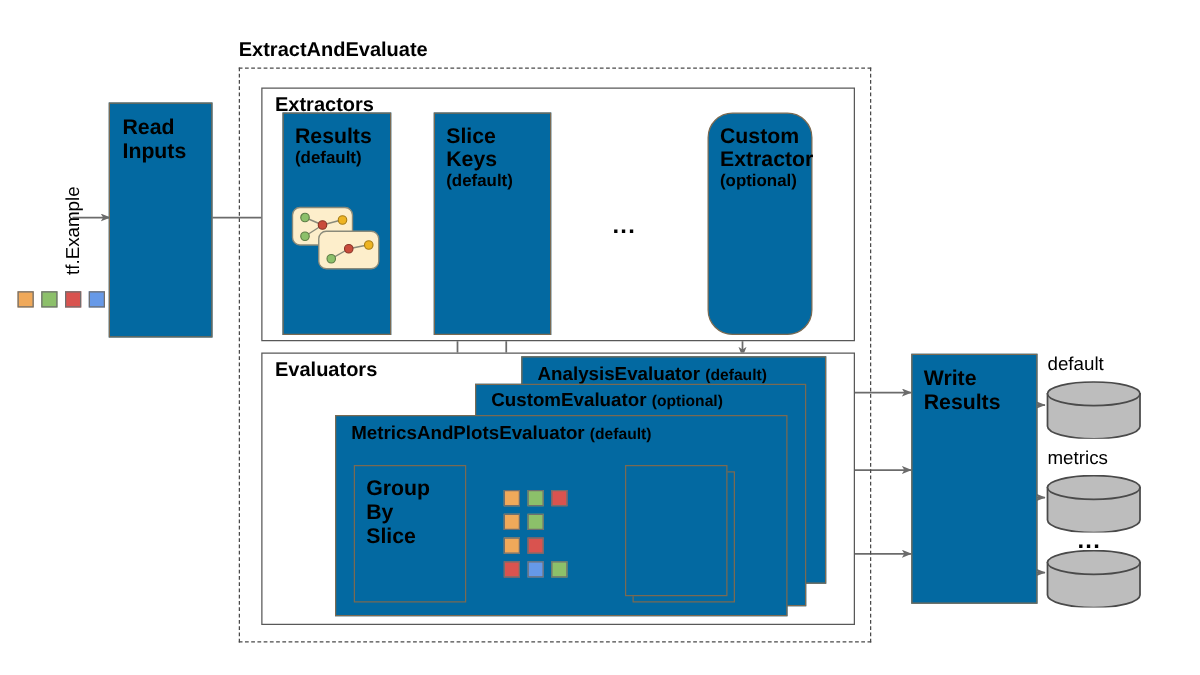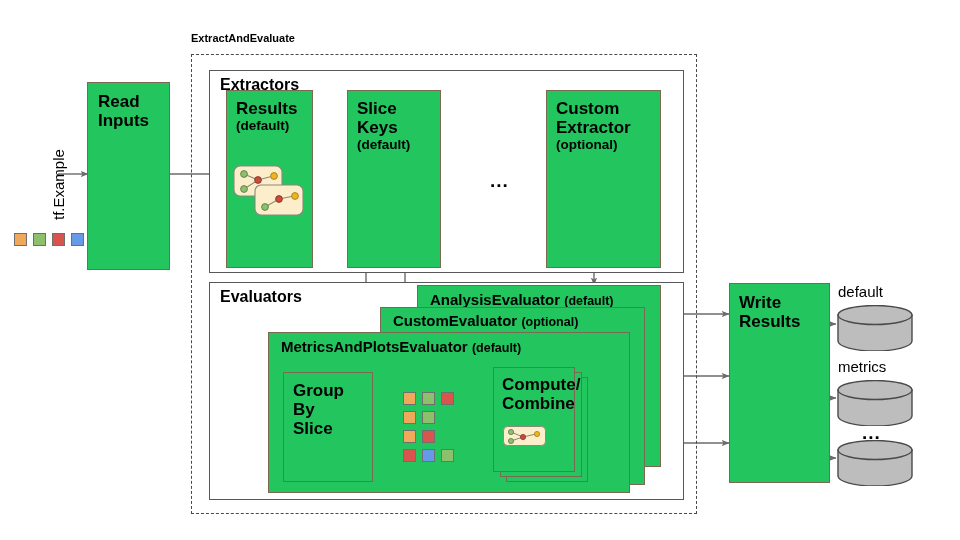--- a/index.html
+++ b/index.html
@@ -3,27 +3,27 @@
 <meta charset="utf-8">
 <style>
   html,body{margin:0;padding:0;background:#ffffff;}
   body{width:960px;height:540px;overflow:hidden;
        font-family:"Liberation Sans","DejaVu Sans",sans-serif;color:#000;}
   #stage{position:relative;width:960px;height:540px;}
 
   .abs{position:absolute;box-sizing:border-box;}
 
   
-  .tanbox{background:#22c55e;border:1.3px solid #7a6a52;}
+  .tanbox{background:#0369a1;border:1.3px solid #7a6a52;}
   .whitebox{background:#ffffff;border:1.3px solid #585858;}
   .dashbox{background:transparent;border:1.6px dashed #4a4a4a;}
 
   .hdr{font-weight:bold;font-size:16px;line-height:17px;}
 
-  .title-out{font-weight:bold;font-size:11px;}
+  .title-out{font-weight:bold;font-size:16px;}
 
   .procname{font-weight:bold;font-size:17px;line-height:19px;}
   .procsub{font-weight:bold;font-size:13.5px;line-height:16px;}
 
   .evname{font-weight:bold;font-size:15px;white-space:nowrap;}
   .evname .tag{font-size:12.5px;font-weight:bold;}
 
   .vtext{
     position:absolute;
     font-size:15px;
@@ -141,21 +141,21 @@
     </svg>
   </div>
 
   <div class="abs tanbox" style="left:347px;top:90px;width:94px;height:178px;">
     <div class="procname" style="padding:8px 0 0 9px;">Slice<br>Keys</div>
     <div class="procsub" style="padding:0 0 0 9px;">(default)</div>
   </div>
 
   <div class="dots" style="left:490px;top:176px;">...</div>
 
-  <div class="abs tanbox" style="left:546px;top:90px;width:115px;height:178px;">
+  <div class="abs tanbox" style="left:566px;top:90px;width:84px;height:178px;border-radius:20px;">
     <div class="procname" style="padding:8px 0 0 9px;">Custom<br>Extractor</div>
     <div class="procsub" style="padding:0 0 0 9px;">(optional)</div>
   </div>
 
   <div class="abs whitebox" style="left:209px;top:282px;width:475px;height:218px;">
     <div class="hdr" style="padding:5px 0 0 10px;">Evaluators</div>
   </div>
 
   <div class="abs tanbox" style="left:417px;top:285px;width:244px;height:182px;">
     <div class="evname" style="padding:5px 0 0 12px;">
@@ -193,35 +193,20 @@
     <span class="sq" style="left:0px;top:38px;background:#f0a95a;"></span>
     <span class="sq" style="left:19px;top:38px;background:#d9534f;"></span>
 
     <span class="sq" style="left:0px;top:57px;background:#d9534f;"></span>
     <span class="sq" style="left:19px;top:57px;background:#6699e8;"></span>
     <span class="sq" style="left:38px;top:57px;background:#8cc06a;"></span>
   </div>
 
   <div class="abs tanbox" style="left:506px;top:377px;width:82px;height:105px;"></div>
   <div class="abs tanbox" style="left:500px;top:372px;width:82px;height:105px;"></div>
-  <div class="abs tanbox" style="left:493px;top:367px;width:82px;height:105px;">
-    <div class="procname" style="padding:7px 0 0 8px;">Compute/<br>Combine</div>
-    <svg style="position:absolute;left:8px;top:57px;" width="46" height="22" viewBox="0 0 46 22">
-      <rect x="1.5" y="1.5" rx="4" ry="4" width="42" height="19" fill="#fdeecb" stroke="#8a8a7a" stroke-width="1"></rect>
-      <g stroke="#8a8a7a" stroke-width="1">
-        <line x1="9" y1="7" x2="21" y2="12"></line>
-          <line x1="9" y1="16" x2="21" y2="12"></line>
-        <line x1="21" y1="12" x2="34" y2="9"></line>
-      </g>
-      <circle cx="9" cy="7" r="2.6" fill="#8cc06a" stroke="#5d7d46" stroke-width="0.8"></circle>
-      <circle cx="9" cy="16" r="2.6" fill="#8cc06a" stroke="#5d7d46" stroke-width="0.8"></circle>
-      <circle cx="21" cy="12" r="2.6" fill="#c94b3b" stroke="#8a3326" stroke-width="0.8"></circle>
-      <circle cx="35" cy="9" r="2.6" fill="#eeb422" stroke="#a87d14" stroke-width="0.8"></circle>
-    </svg>
-  </div>
 
   <div class="abs tanbox" style="left:729px;top:283px;width:101px;height:200px;">
     <div class="procname" style="padding:9px 0 0 9px;">Write<br>Results</div>
   </div>
 
   <div class="cyl-label" style="left:838px;top:283px;">default</div>
   <svg class="abs" style="left:836px;top:305px;" width="78" height="46" viewBox="0 0 78 46">
     <path d="M2,10 L2,36 A37,10 0 0 0 76,36 L76,10 Z" fill="#bdbdbd" stroke="#4a4a4a" stroke-width="1.4"></path>
     <ellipse cx="39" cy="10" rx="37" ry="9.5" fill="#bdbdbd" stroke="#4a4a4a" stroke-width="1.4"></ellipse>
   </svg>

